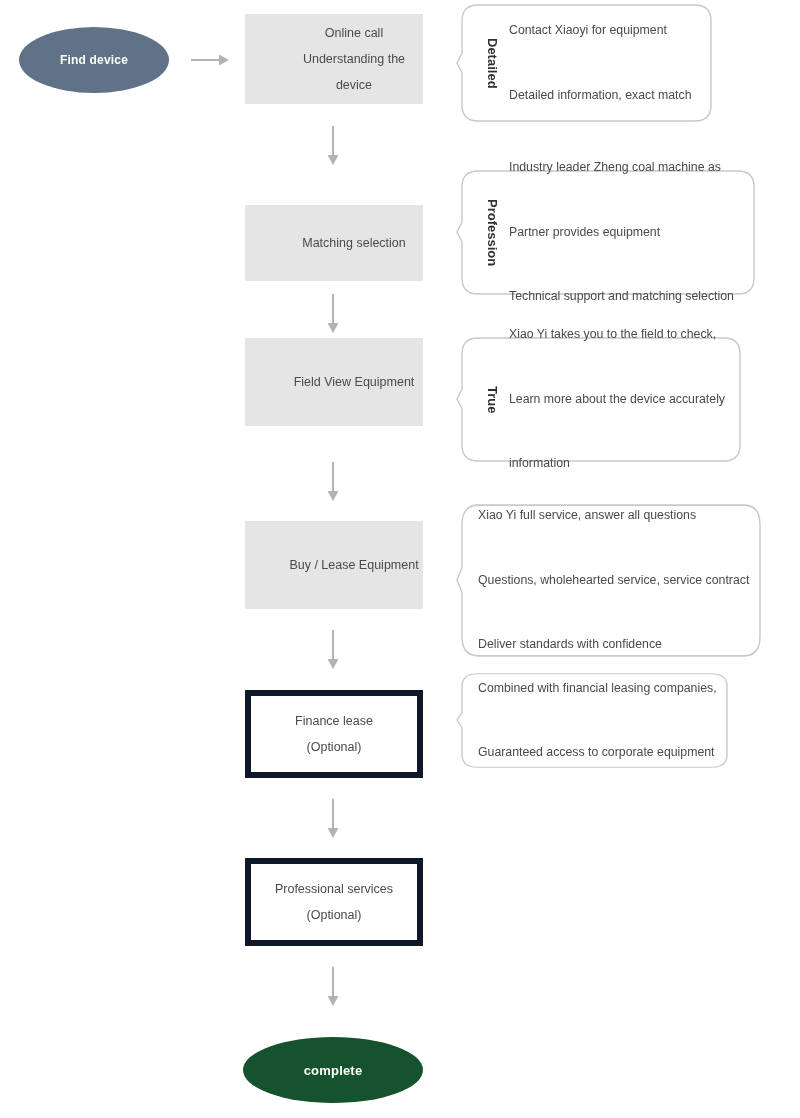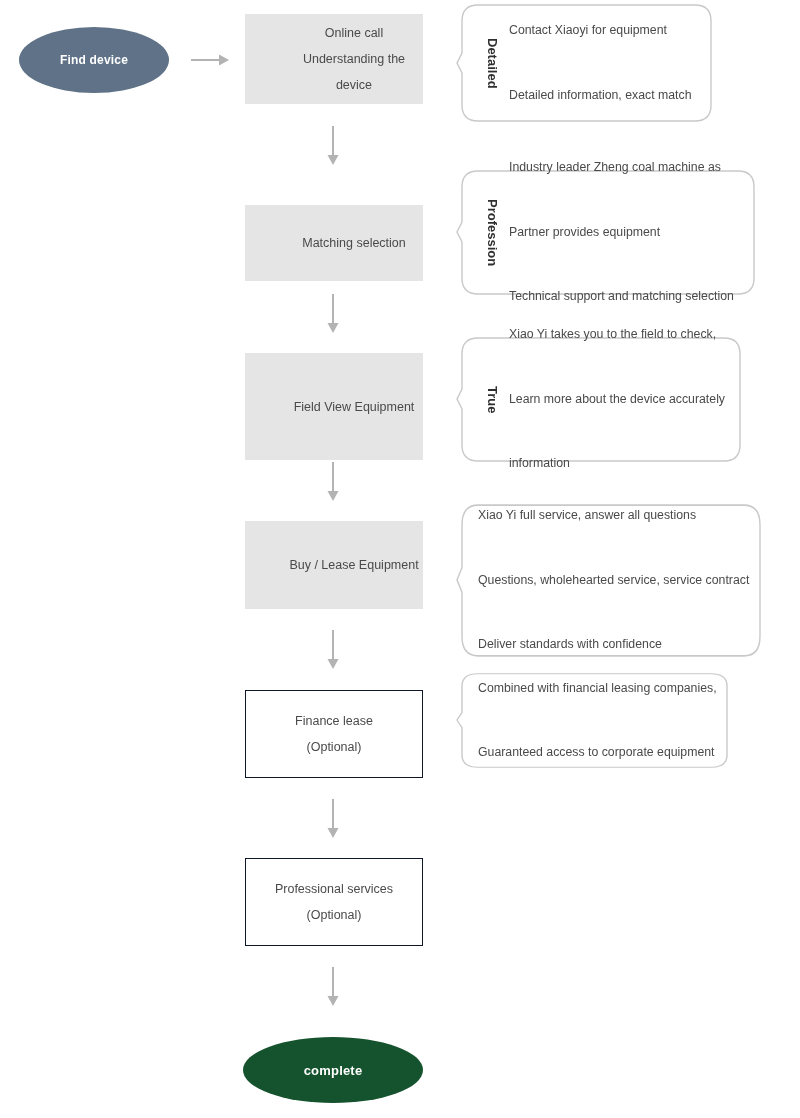--- a/index.html
+++ b/index.html
@@ -60,21 +60,21 @@
     color: #4a4a4a;
     text-align: center;
   }
   .step-box.filled {
     background: #e5e5e5;
     border: none;
     padding-left: 40px;
   }
   .step-box.outlined {
     background: #ffffff;
-    border: 1px solid #0f172a;
+    border: 6px solid #0f172a;
   }
 
   
   .callout {
     position: absolute;
     box-sizing: border-box;
   }
   .callout .bubble-svg {
     position: absolute;
     left: 0; top: 0;
@@ -180,21 +180,21 @@
     </div>
   </div>
 
   <div class="arrow-down" style="left:325px; top:294px;">
     <svg width="16" height="40" viewBox="0 0 16 40">
       <line x1="8" y1="0" x2="8" y2="30" stroke="#b3b3b3" stroke-width="2"></line>
       <polygon points="2.5,29 8,39 13.5,29" fill="#b3b3b3"></polygon>
     </svg>
   </div>
 
-  <div class="step-box filled" style="top:353px; height:107px;">
+  <div class="step-box filled" style="top:338px; height:88px;">
     <div>Field View Equipment</div>
   </div>
 
   <div class="callout" style="left:456px; top:337px; width:285px; height:125px;">
     <svg class="bubble-svg" viewBox="0 0 285 125" preserveAspectRatio="none">
       <path d="M 22 1 L 268 1 Q 284 1 284 17 L 284 108 Q 284 124 268 124 L 22 124 Q 6 124 6 108 L 6 72 L 1 62 L 6 52 L 6 17 Q 6 1 22 1 Z" fill="#ffffff" stroke="#c9c9c9" stroke-width="1.4"></path>
     </svg>
     <div class="bubble-body">
       <div class="vlabel">True</div>
       <div class="callout-lines">

